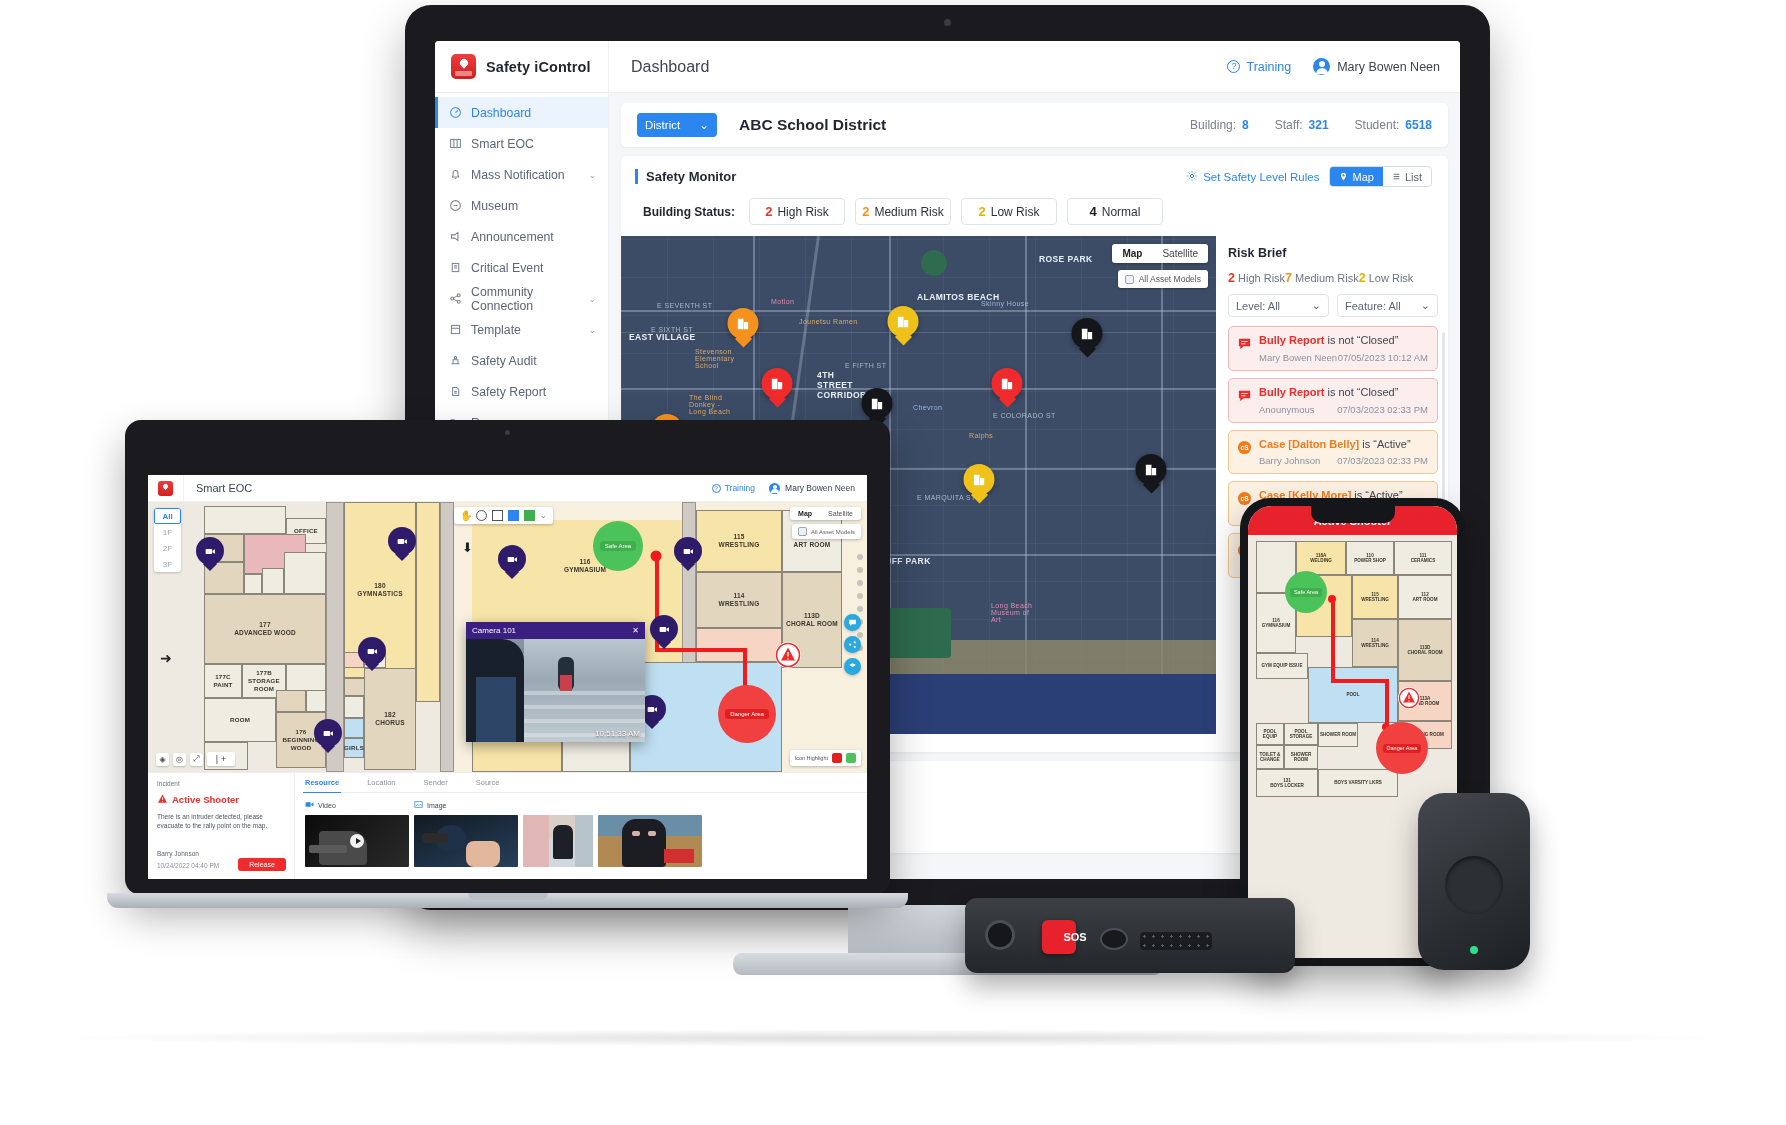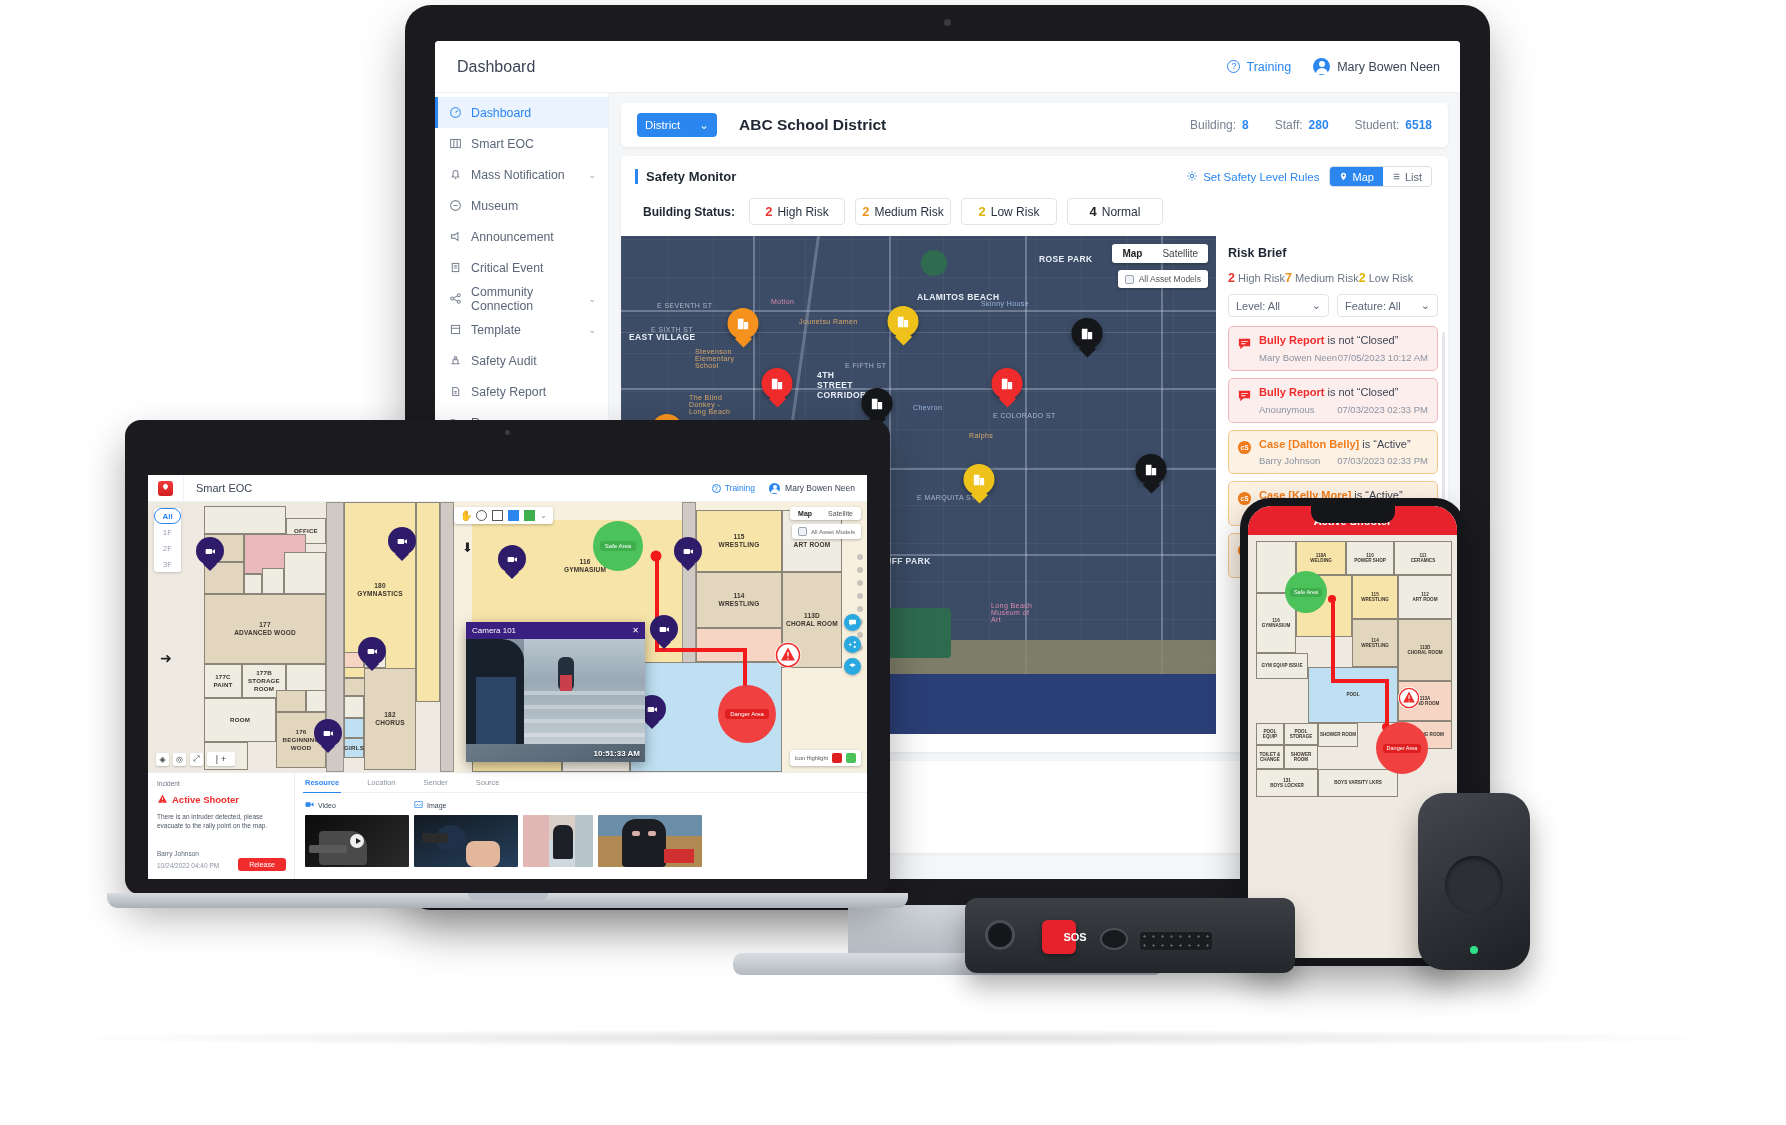--- a/index.html
+++ b/index.html
@@ -136,21 +136,21 @@
   .lp-right .user{color:#3b4555;gap:5px;}
   .lp-right .avatar{width:11px;height:11px;}
   .lp-right .avatar:after{top:2px;margin-left:-2px;width:4px;height:4px;}
   .lp-right .avatar:before{bottom:1px;margin-left:-4px;width:8px;height:4px;}
 
   .lp-main { height:270px; display:flex; position:relative; background:#efe9df;}
   .floor-a { width:292px; position:relative; overflow:hidden; background:#efeae1;}
   .floor-b { flex:1; position:relative; overflow:hidden; background:#f7f0df;}
   .fl-switch { position:absolute; left:6px; top:6px; width:27px; background:#fff; border-radius:3px; box-shadow:0 1px 3px rgba(0,0,0,.2); z-index:6; overflow:hidden;}
   .fl-switch div{height:16px; display:flex;align-items:center;justify-content:center; font-size:8px; color:#9aa4b2;}
-  .fl-switch div.on{color:#2b86f0; font-weight:700; border:1px solid #2b86f0; border-radius:8px;}
+  .fl-switch div.on{color:#2b86f0; font-weight:700; border:1px solid #2b86f0; border-radius:2px;}
   .fl-arrow{position:absolute; left:12px; top:148px; font-size:14px; color:#222; z-index:6;}
   .fl-arrow2{position:absolute; left:22px; top:38px; font-size:13px; color:#222; z-index:6;}
   .room { position:absolute; border:1px solid #8c857a; display:flex;align-items:center;justify-content:center; text-align:center; font-size:6.2px; font-weight:700; color:#3a352d; line-height:1.25; letter-spacing:.2px;}
   .r-cream{background:#efece2;} .r-tan{background:#e3d6bf;} .r-yel{background:#f7e4a8;}
   .r-pink{background:#e8b8bb;} .r-blue{background:#bfe0f2;} .r-gray{background:#d8d5cf;}
   .r-peach{background:#f6d5c4;}
   .corridor{position:absolute;background:#cfcbc4;border:1px solid #9a948a;}
   .cam-pin { position:absolute; width:28px;height:35px; transform:translate(-50%,-100%); z-index:5;}
   .cam-pin .head{width:28px;height:28px;border-radius:50%;background:#2e1c6b;display:flex;align-items:center;justify-content:center;}
   .cam-pin .tip{position:absolute;left:50%;top:22px;margin-left:-5px;width:10px;height:10px;background:#2e1c6b;transform:rotate(45deg);}
@@ -178,21 +178,21 @@
   .rail i{width:6px;height:6px;border-radius:50%;background:#c9c4bb;display:block;}
   .sidebtns{position:absolute;right:6px;top:112px;display:flex;flex-direction:column;gap:5px;z-index:8;}
   .sbtn{width:17px;height:17px;border-radius:50%;background:#2aa8e0;display:flex;align-items:center;justify-content:center;box-shadow:0 1px 3px rgba(0,0,0,.25);}
   .sbtn svg{width:9px;height:9px;}
   .iconhl{position:absolute;right:6px;bottom:6px;background:#fff;border-radius:3px;padding:3px 5px;font-size:5.5px;color:#555;display:flex;align-items:center;gap:4px;box-shadow:0 1px 3px rgba(0,0,0,.25);z-index:8;}
   .iconhl .sw{width:10px;height:10px;border-radius:2px;background:#e02020;}
   .iconhl .sw2{width:10px;height:10px;border-radius:2px;background:#4cc25b;}
 
   .camera-pop{position:absolute;left:318px;top:120px;width:179px;z-index:12;box-shadow:0 4px 12px rgba(0,0,0,.35);}
   .cp-head{height:17px;background:#3a1f80;color:#fff;display:flex;align-items:center;justify-content:space-between;padding:0 6px;font-size:8px;}
-  .cp-video{height:123px;position:relative;overflow:hidden;background:linear-gradient(160deg,#8f9ba8,#51606f);font-weight:bold;}
+  .cp-video{height:103px;position:relative;overflow:hidden;background:linear-gradient(160deg,#8f9ba8,#51606f);}
   .cp-time{position:absolute;right:5px;bottom:4px;color:#fff;font-size:8px;text-shadow:0 1px 2px rgba(0,0,0,.7);}
   .cp-fig{position:absolute;background:#1d2630;}
 
   .lp-bottom{height:107px;display:flex;background:#fff;border-top:1px solid #eceff2;}
   .inc-panel{width:147px;border-right:1px solid #eceff2;padding:7px 9px 0 9px;position:relative;}
   .inc-lbl{font-size:6.5px;color:#6b7584;}
   .inc-title{display:flex;align-items:center;gap:4px;margin-top:6px;font-size:9.5px;font-weight:700;color:#ef2b2b;}
   .inc-desc{font-size:6.5px;color:#4b5563;line-height:1.45;margin-top:6px;}
   .inc-user{font-size:6.5px;color:#5c6779;position:absolute;left:9px;bottom:22px;}
   .inc-date{font-size:6.5px;color:#8a93a0;position:absolute;left:9px;bottom:10px;}
@@ -243,20 +243,24 @@
 
   <div class="monitor">
     <div class="monitor-bezel"></div>
     <div class="monitor-cam"></div>
     <div class="monitor-neck"></div>
     <div class="monitor-base"></div>
 
     <div class="monitor-screen">
 
       <div class="app-top">
+        <div class="brand">
+          <div class="logo"></div>
+          <div class="brand-name">Safety iControl</div>
+        </div>
         <div class="page-title">Dashboard</div>
         <div class="top-right">
           <div class="training">
             <span class="circ-q">?</span>
             <span>Training</span>
           </div>
           <div class="user">
             <span class="avatar"></span>
             <span>Mary Bowen Neen</span>
           </div>
@@ -373,21 +377,21 @@
         <div class="content">
 
           <div class="card district-bar">
             <div class="district-btn">
               <span>District</span>
               <span>⌄</span>
             </div>
             <div class="district-name">ABC School District</div>
             <div class="stats">
               <div><span>Building:</span><b>8</b></div>
-              <div><span>Staff:</span><b>280</b></div>
+              <div><span>Staff:</span><b>321</b></div>
               <div><span>Student:</span><b>6518</b></div>
             </div>
           </div>
 
           <div class="card monitor-card">
             <div class="mon-head">
               <div class="mon-title">Safety Monitor</div>
               <div class="mon-actions">
                 <div class="rules">
                   <span><svg width="12" height="12" viewBox="0 0 16 16" fill="none" stroke="#2b86f0" stroke-width="1.3">

